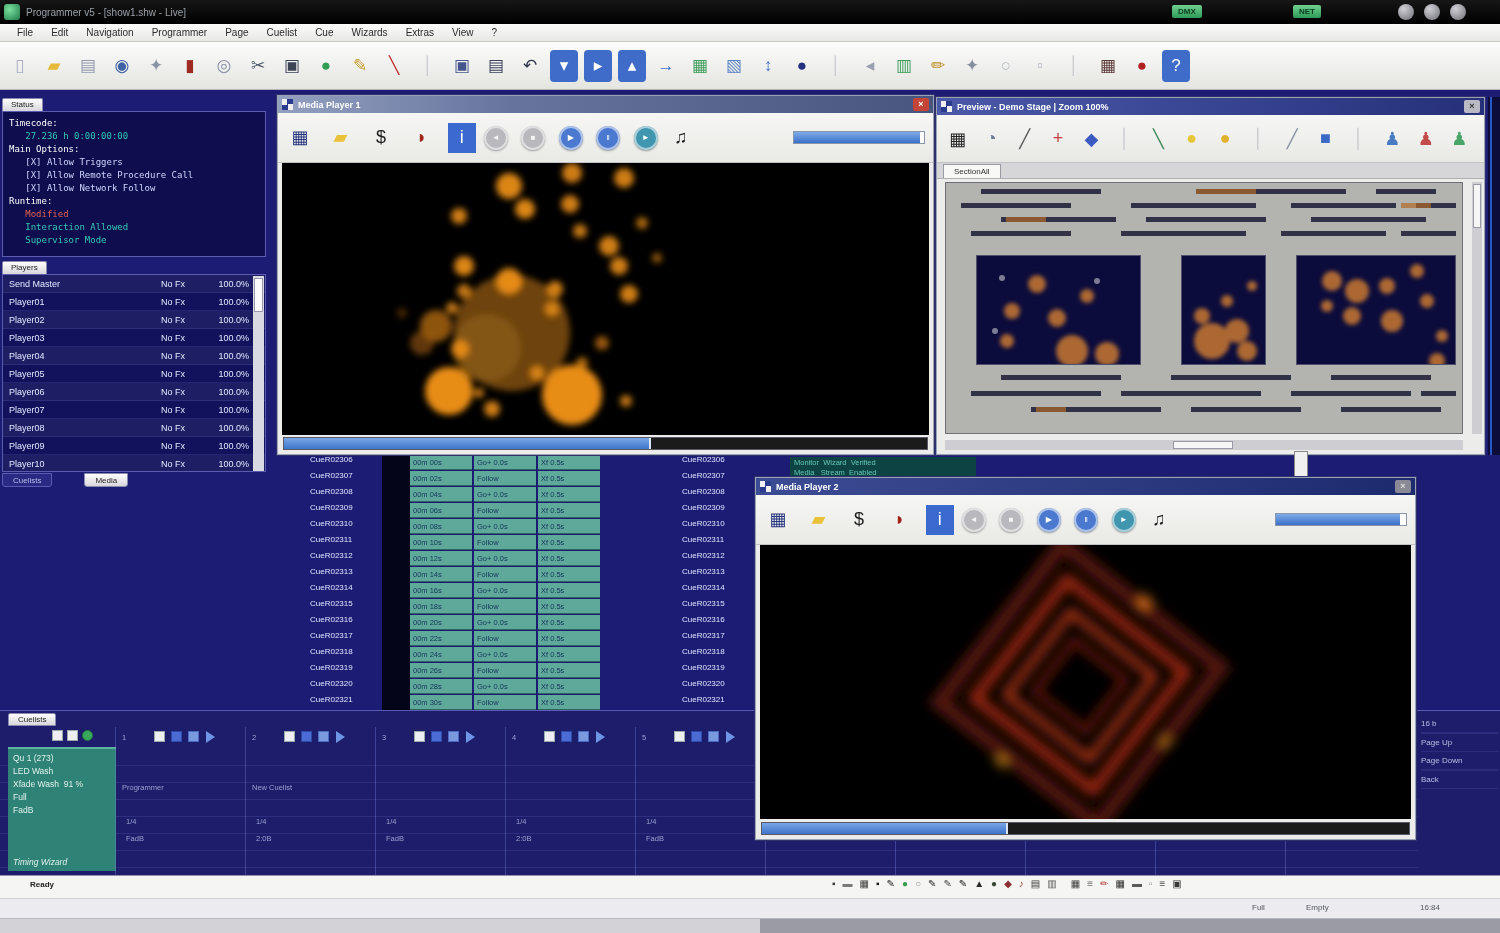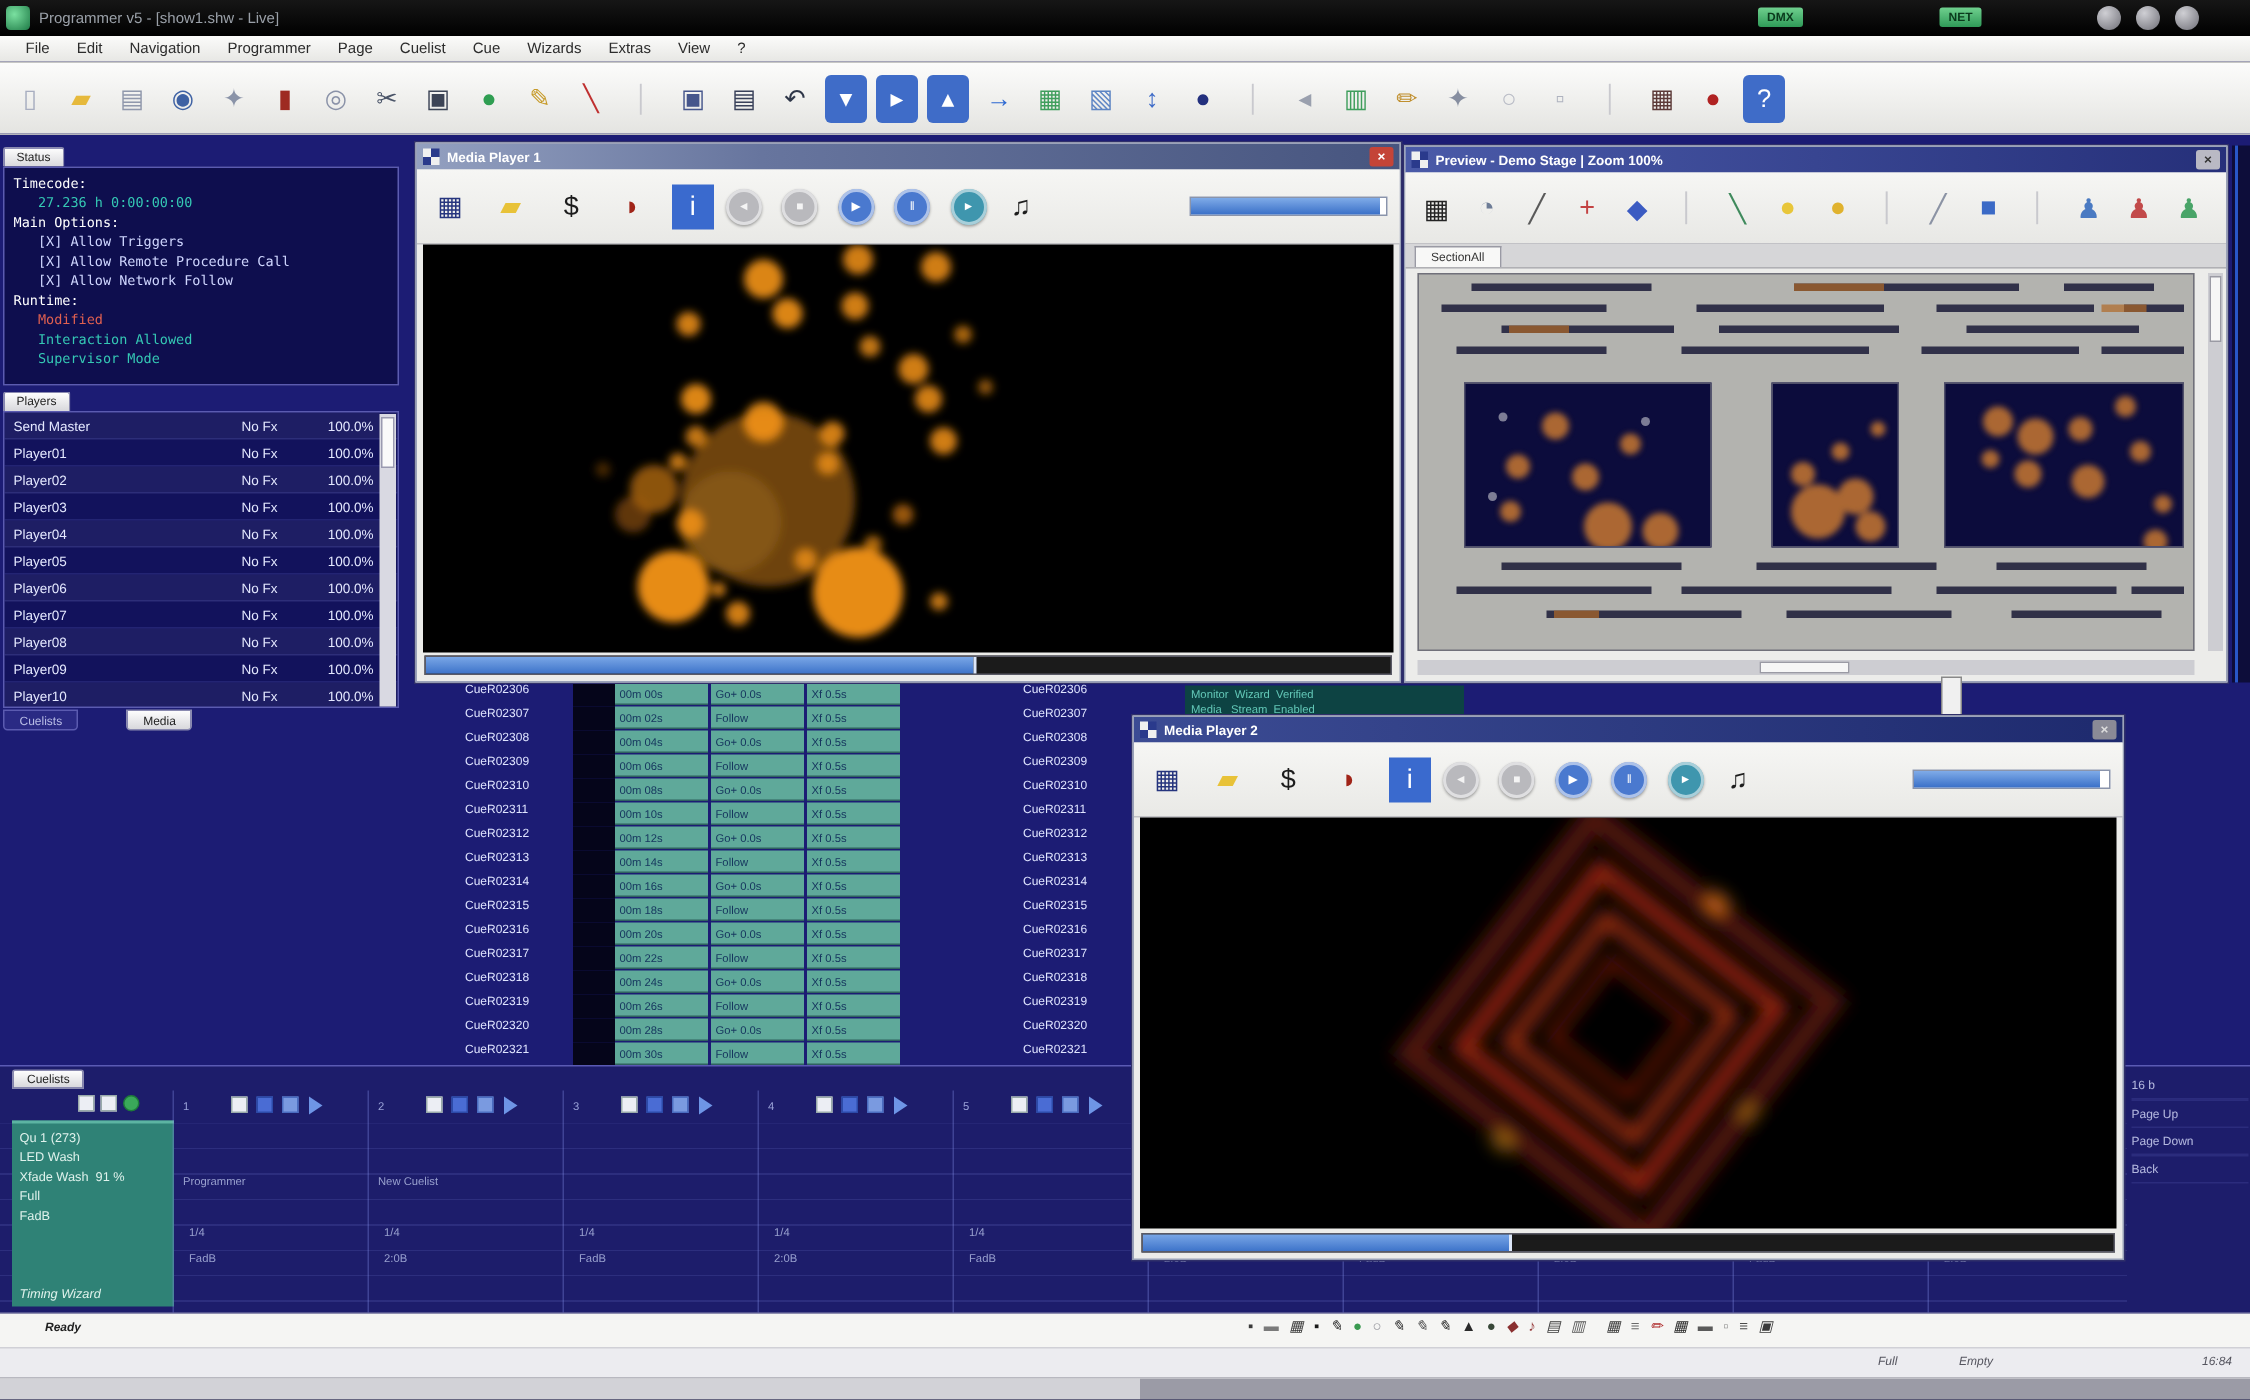--- a/index.html
+++ b/index.html
@@ -132,21 +132,21 @@
   .c-num{position:absolute;left:6px;top:6px;font-size:7.5px;color:#9aa2d8;}
   .bcol .b-white{position:absolute;left:38px;top:4px;} .bcol .b-blue{position:absolute;left:55px;top:4px;}
   .bcol .b-lblue{position:absolute;left:72px;top:4px;} .bcol .tri{position:absolute;left:90px;top:4px;}
   .c-t1{position:absolute;left:6px;top:56px;font-size:7.5px;color:#98a0ce;}
   .c-t2{position:absolute;left:10px;top:90px;font-size:7.5px;color:#98a0ce;}
   .c-t3{position:absolute;left:10px;top:107px;font-size:7.5px;color:#98a0ce;}
   .side-rows{position:absolute;left:1421px;top:4px;width:78px;}
   .side-row{font-size:8px;line-height:17px;color:rgba(222,227,255,.78);border-bottom:1px solid rgba(150,160,255,.12);}
 
   
-  .statusbar{position:absolute;left:0;top:875px;width:1500px;height:58px;background:#f5f5f3;border-top:1px solid #8f8fb0;font-style:italic;}
+  .statusbar{position:absolute;left:0;top:875px;width:1500px;height:58px;background:#f5f5f3;border-top:1px solid #8f8fb0;}
   .sb-left{position:absolute;left:30px;top:4px;font-size:8px;color:#222;font-weight:bold;}
   .sb-icons{position:absolute;left:832px;top:2px;width:440px;display:flex;align-items:center;}
   .sb-ico{font-size:10px;margin-right:7px;}
   .sb-row2{position:absolute;left:0;top:22px;width:1500px;height:20px;background:#ececf0;border-top:1px solid #d0d0d6;}
   .sb-txt{position:absolute;top:4px;font-size:8px;color:#55555f;}
   .sb-row3{position:absolute;left:0;top:42px;width:1500px;height:16px;
            background:linear-gradient(90deg,#d2d2d7 0 760px,#9b9ba6 760px);border-top:1px solid #b8b8c0;}
 
   svg{display:block;}
 </style>
@@ -996,17 +996,17 @@
 
   <span class="sb-ico" style="color: rgb(138, 138, 138);">▫</span>
 
   <span class="sb-ico" style="color: rgb(74, 74, 74);">≡</span>
 
   <span class="sb-ico" style="color: rgb(58, 58, 58);">▣</span>
 </div>
     <div class="sb-row2">
       <span class="sb-txt" style="left:1252px;">Full</span>
       <span class="sb-txt" style="left:1306px;">Empty</span>
-      <span class="sb-txt" style="left:1420px;margin-left:48px;">16:84</span>
+      <span class="sb-txt" style="left:1420px;">16:84</span>
     </div>
     <div class="sb-row3"></div>
   </div>
 </div>
 
 </body></html>

